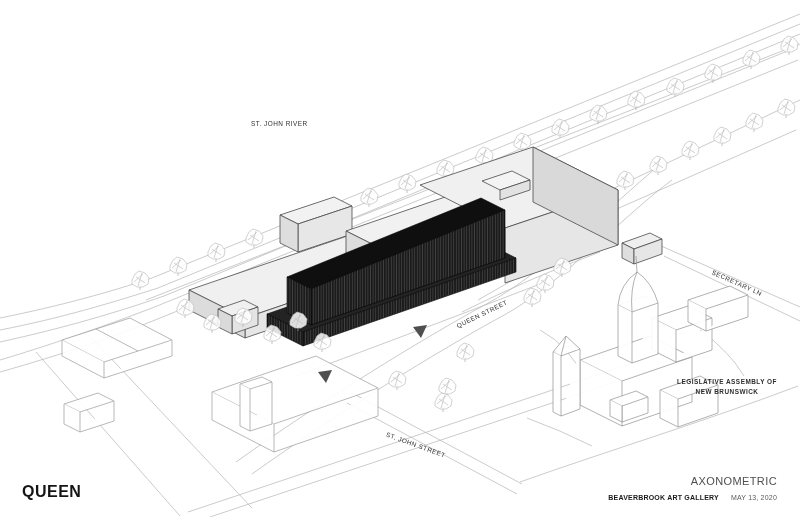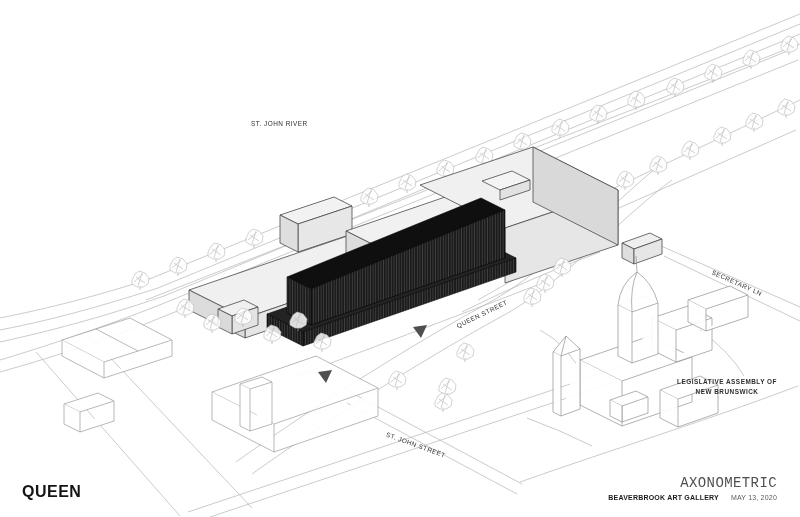--- a/index.html
+++ b/index.html
@@ -6,22 +6,22 @@
   .slide{position:relative;width:800px;height:517px;background:#ffffff;overflow:hidden;
          font-family:"Liberation Sans", sans-serif;}
   .drawing{position:absolute;left:0;top:0;}
   svg text{font-family:"Liberation Sans", sans-serif;fill:#2e2e2e;}
   .map-label{font-size:6.4px;letter-spacing:.5px;}
   .map-label.bold{font-weight:bold;}
   .footer-logo{position:absolute;left:22px;top:483px;font-size:16px;font-weight:bold;
                letter-spacing:.5px;color:#141414;}
   .footer-page{position:absolute;left:0;right:0;top:491px;text-align:center;
                font-size:8px;font-weight:bold;color:#222;}
-  .footer-title{position:absolute;right:23px;top:475px;font-size:14px;color:#4f4f4f;
-                letter-spacing:.4px;font-family:Liberation Mono, monospace;}
+  .footer-title{position:absolute;right:23px;top:475px;font-size:11px;color:#4f4f4f;
+                letter-spacing:.4px;}
   .footer-meta{position:absolute;right:23px;top:494px;display:flex;gap:12px;
                font-size:7px;align-items:baseline;}
   .footer-meta .proj{font-weight:bold;color:#1a1a1a;letter-spacing:.2px;}
   .footer-meta .date{color:#5a5a5a;letter-spacing:.2px;}
 </style>
 </head>
 <body>
 
 <div class="slide">
 

